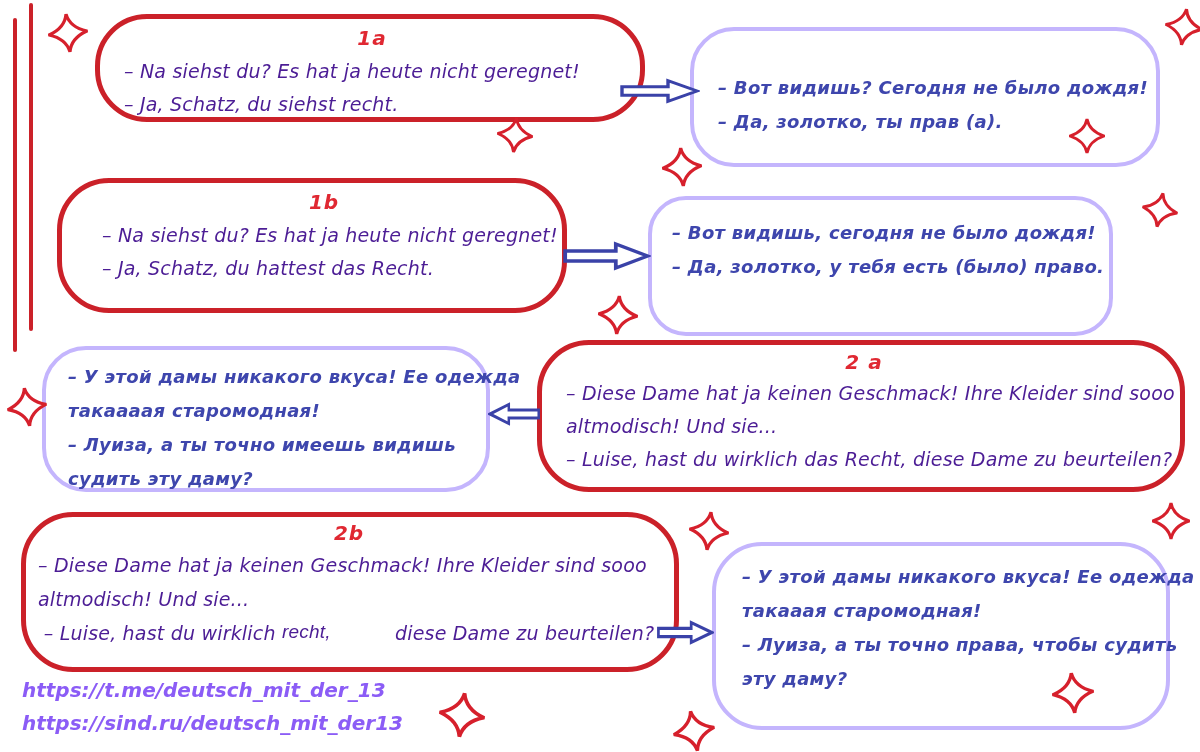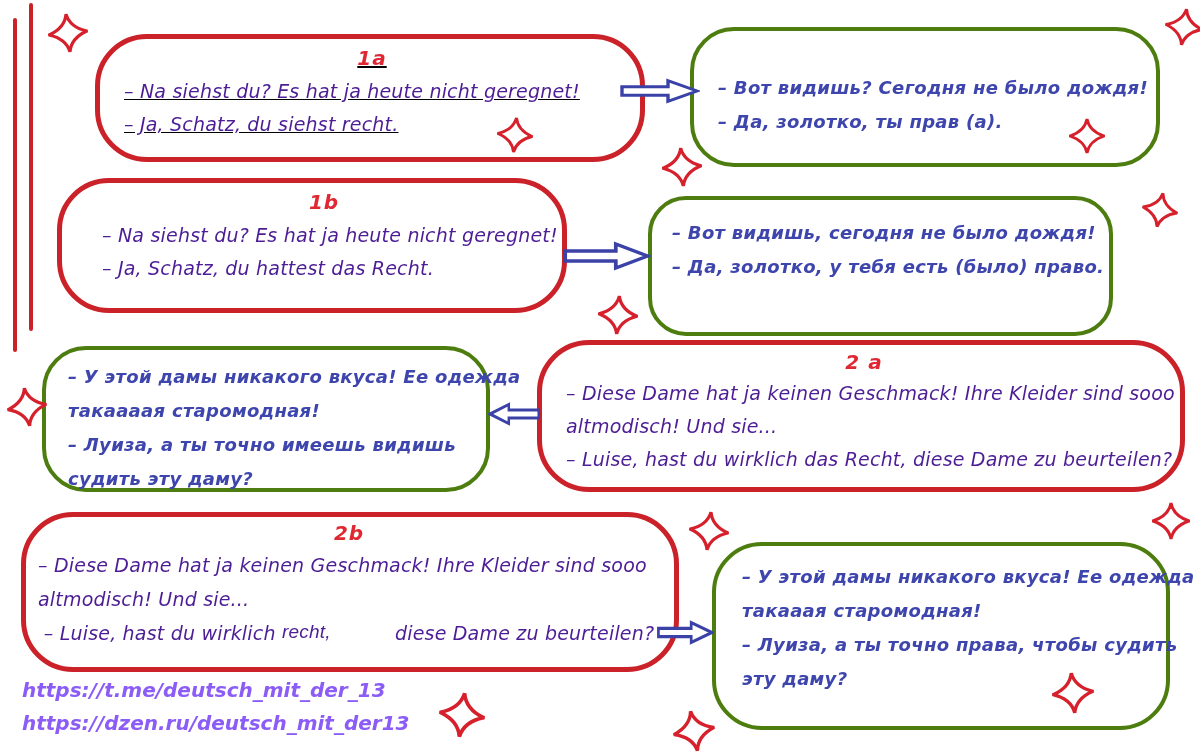--- a/index.html
+++ b/index.html
@@ -3,21 +3,21 @@
 <meta charset="utf-8">
 <style>
   html,body{margin:0;padding:0;background:#ffffff;}
   .canvas{position:relative;width:1200px;height:752px;background:#ffffff;overflow:hidden;
           font-family:"DejaVu Sans","Liberation Sans",sans-serif;}
   .vline{position:absolute;width:4px;background:#cb2129;border-radius:3px;}
   .vline-a{left:13px;top:18px;height:334px;}
   .vline-b{left:29px;top:3px;height:328px;}
   .card{position:absolute;background:#ffffff;box-sizing:border-box;}
   .card.red{border:5px solid #cb2129;border-radius:52px;}
-  .card.blue{border:4px solid #4d7c0f;border-radius:44px;}
+  .card.blue{border:4px solid #c4b5fd;border-radius:44px;}
   .card-label{text-align:center;font-style:italic;font-weight:bold;color:#e02832;
               font-size:20px;line-height:26px;letter-spacing:1px;}
   .line{white-space:nowrap;}
   .line.de{color:#4c1d95;font-style:italic;font-size:19px;line-height:33px;letter-spacing:.2px;}
   .line.ru{color:#3e46ad;font-style:italic;font-weight:bold;font-size:18px;line-height:34px;letter-spacing:.3px;}
   .correction{font-family:"Liberation Sans",sans-serif;font-style:italic;font-weight:normal;
               position:relative;top:-2px;margin-right:58px;}
   .star{position:absolute;}
   .arrow{position:absolute;}
   .footer-link{position:absolute;left:22px;color:#8b5cf6;font-style:italic;font-weight:bold;
@@ -28,21 +28,21 @@
 <body>
 
 <div class="canvas">
 
   <div class="vline vline-a"></div>
   <div class="vline vline-b"></div>
 
   <div class="dot" style="left:606px;top:365px;"></div>
   <div class="dot" style="left:66px;top:542px;"></div>
 
-  <section class="card red" style="left:95px;top:34px;width:550px;height:128px;padding:6px 20px 0 24px;text-decoration:underline;">
+  <section class="card red" style="left:95px;top:14px;width:550px;height:108px;padding:6px 20px 0 24px;">
     <div class="card-label">1a</div>
     <div class="line de" style="margin-top:4px;">– Na siehst du? Es hat ja heute nicht geregnet!</div>
     <div class="line de">– Ja, Schatz, du siehst recht.</div>
   </section>
 
   <section class="card blue" style="left:690px;top:27px;width:470px;height:140px;padding:40px 16px 0 24px;">
     <div class="line ru">– Вот видишь? Сегодня не было дождя!</div>
     <div class="line ru">– Да, золотко, ты прав (а).</div>
   </section>
 
@@ -136,15 +136,15 @@
       <path d="M20,1 Q22.5,14.5 39,20 Q22.5,25.5 20,39 Q17.5,25.5 1,20 Q17.5,14.5 20,1 Z" fill="#ffffff" stroke="#d6202c" stroke-width="3.2"></path>
     </svg>
   <svg class="star" style="left:439px;top:692px;transform:rotate(7deg);" width="46" height="46" viewBox="0 0 40 40">
       <path d="M20,1 Q22.5,14.5 39,20 Q22.5,25.5 20,39 Q17.5,25.5 1,20 Q17.5,14.5 20,1 Z" fill="#ffffff" stroke="#d6202c" stroke-width="3.2"></path>
     </svg>
   <svg class="star" style="left:673px;top:710px;transform:rotate(-10deg);" width="42" height="42" viewBox="0 0 40 40">
       <path d="M20,1 Q22.5,14.5 39,20 Q22.5,25.5 20,39 Q17.5,25.5 1,20 Q17.5,14.5 20,1 Z" fill="#ffffff" stroke="#d6202c" stroke-width="3.2"></path>
     </svg>
 
   <a class="footer-link" style="top:678px;" href="#">https://t.me/deutsch_mit_der_13</a>
-  <a class="footer-link" style="top:711px;" href="#">https://dzen.ru/deutsch_mit_der13</a>
+  <a class="footer-link" style="top:711px;" href="#">https://sind.ru/deutsch_mit_der13</a>
 
 </div>
 
 </body></html>

